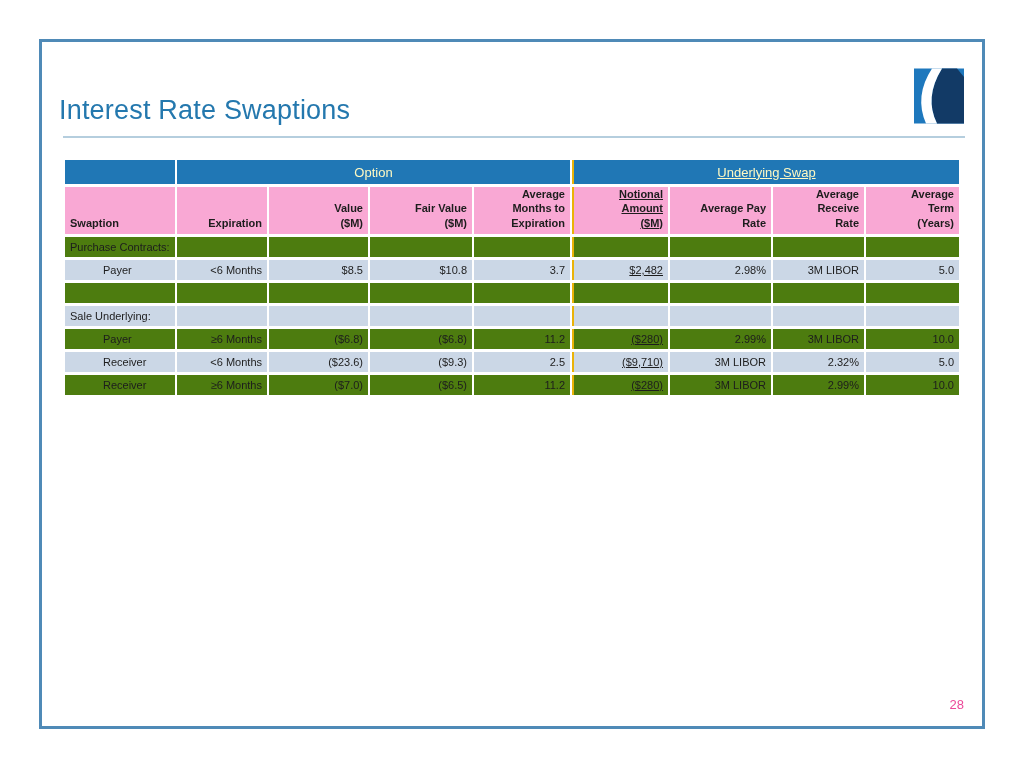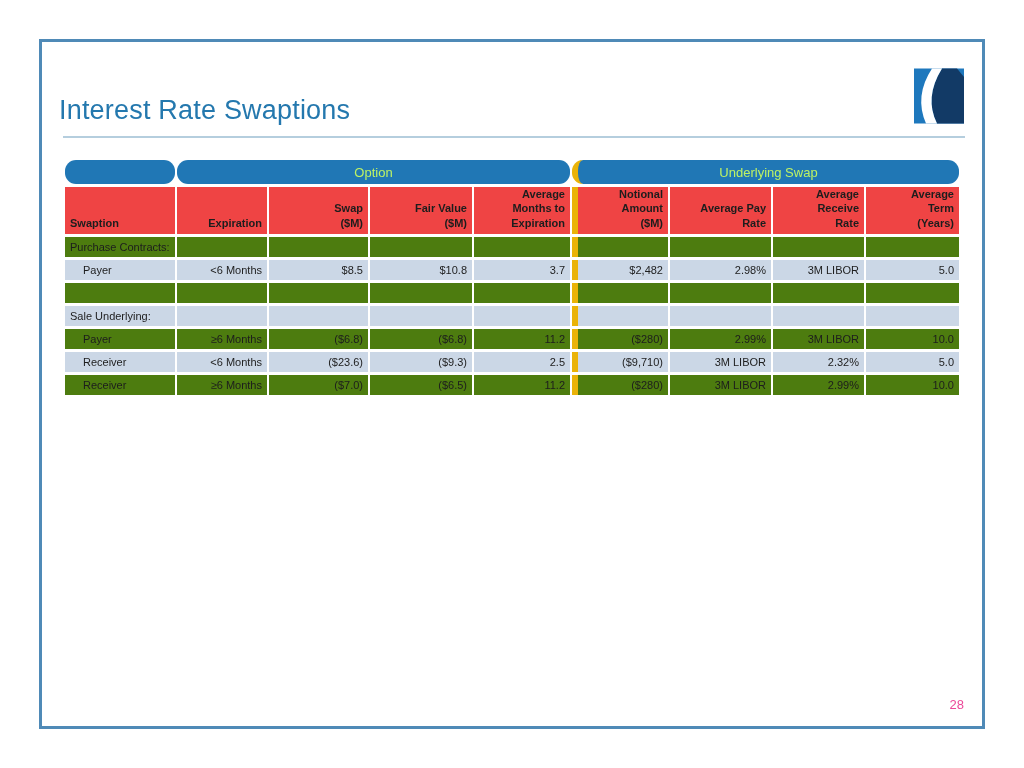--- a/index.html
+++ b/index.html
@@ -28,34 +28,34 @@
   table.swaptions{
     position:absolute;left:63px;top:157px;
     border-collapse:separate;border-spacing:2px 3px;
     table-layout:fixed;background:#ffffff;
   }
   table.swaptions td{
     font-size:11px;color:#1d1d1d;padding:0 5px;overflow:hidden;
     white-space:pre-line;box-sizing:border-box;
   }
   tr.band td{
-    background:#2077b5;color:#bef264;text-align:center;
-    font-size:13px;height:24px;vertical-align:middle;white-space:nowrap;border-radius:11px;
+    background:#2077b5;color:#fef9c3;text-align:center;
+    font-size:13px;height:24px;vertical-align:middle;white-space:nowrap;
   }
   tr.colhead td{
-    background:#ef4444;font-weight:bold;text-align:right;
+    background:#f9a8d4;font-weight:bold;text-align:right;
     vertical-align:bottom;height:46px;line-height:1.3;padding-bottom:4px;
   }
   tr.colhead td.c0{text-align:left;}
   tr.datarow td{height:20px;vertical-align:middle;text-align:right;}
   tr.datarow td.c0{text-align:left;}
   tr.light td{background:#4d7c0f;}
   tr.dark td{background:#cbd7e6;}
-  td.section-gap{border-left:6px solid #eab308;}
-  tr.sub td.c0{padding-left:18px;}
+  td.section-gap{border-left:2px solid #eab308;text-decoration:underline;}
+  tr.sub td.c0{padding-left:38px;}
 </style>
 </head>
 <body>
 
 <div class="slide-frame"></div>
 
 <div class="page-title">Interest Rate Swaptions</div>
 <div class="title-divider"></div>
 
 <svg class="logo" viewBox="0 0 100 110" aria-hidden="true">
@@ -78,21 +78,21 @@
   </colgroup>
   <tbody>
       <tr class="band">
     <td></td>
     <td colspan="4">Option</td>
     <td colspan="4" class="section-gap">Underlying Swap</td>
   </tr>
   <tr class="colhead">
     <td class="c0">Swaption</td>
     <td>Expiration</td>
-    <td>Swap
+    <td>Value
 ($M)</td>
     <td>Fair Value
 ($M)</td>
     <td>Average
 Months to
 Expiration</td>
     <td class="section-gap">Notional
 Amount
 ($M)</td>
     <td>Average Pay

